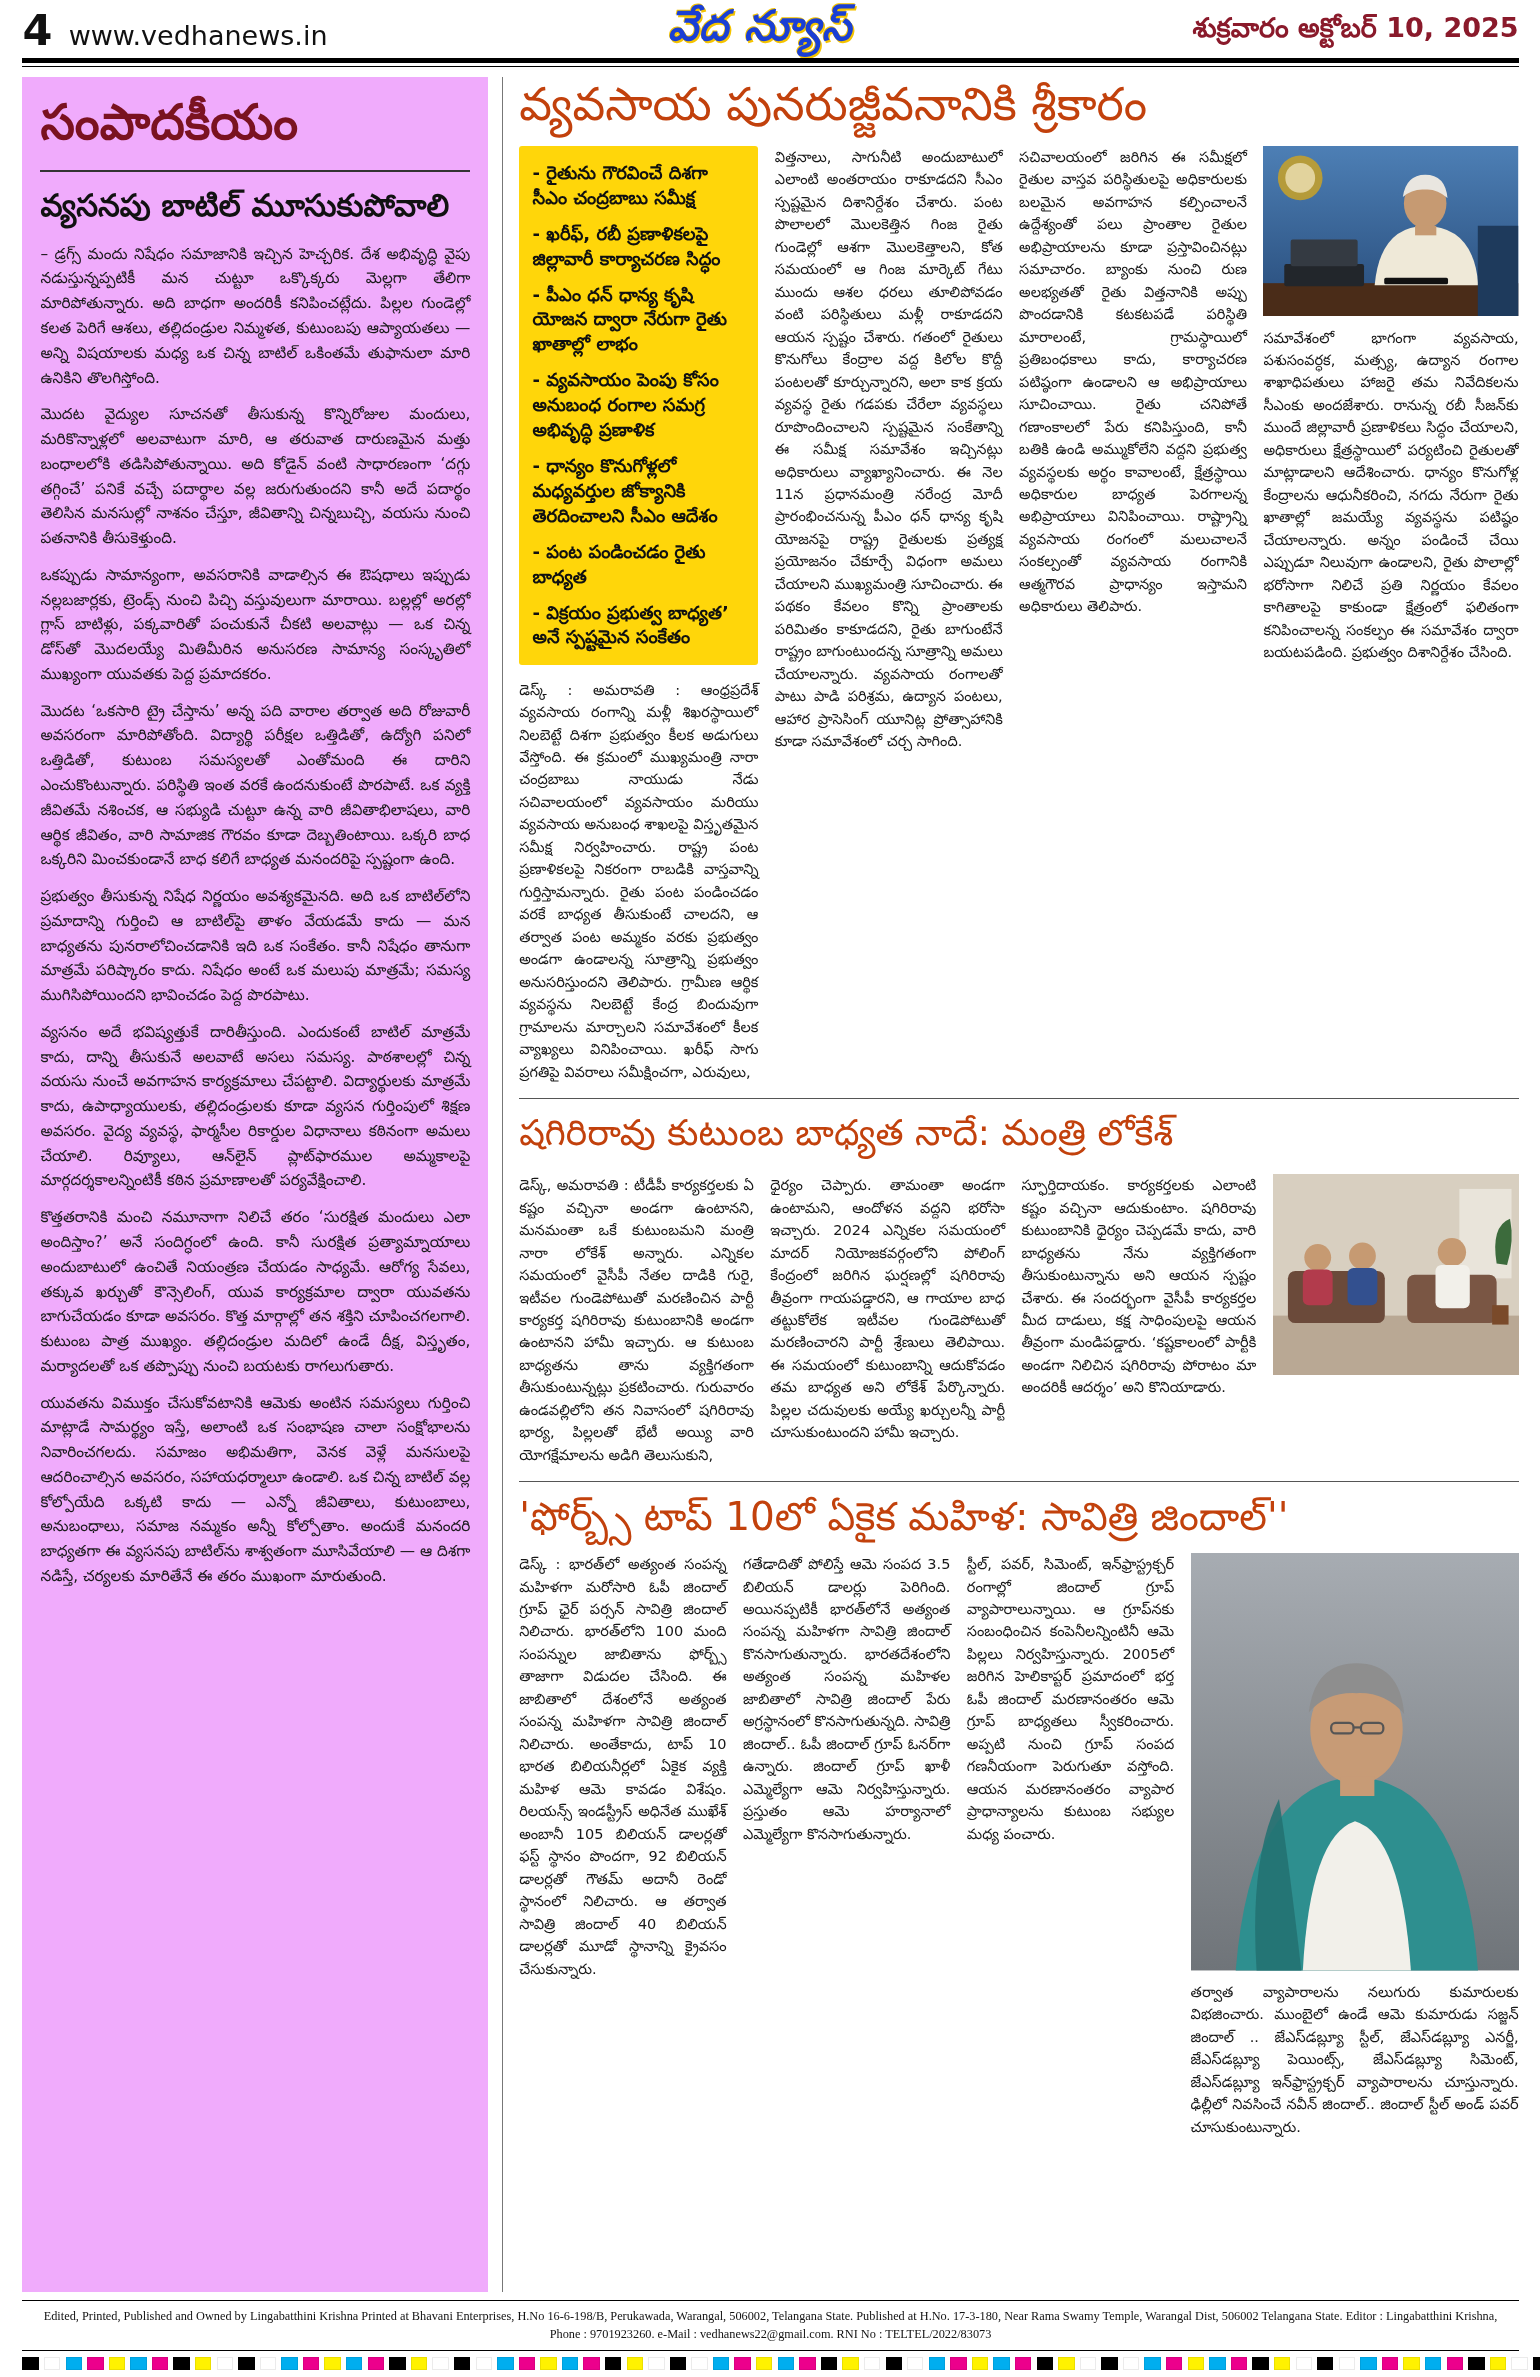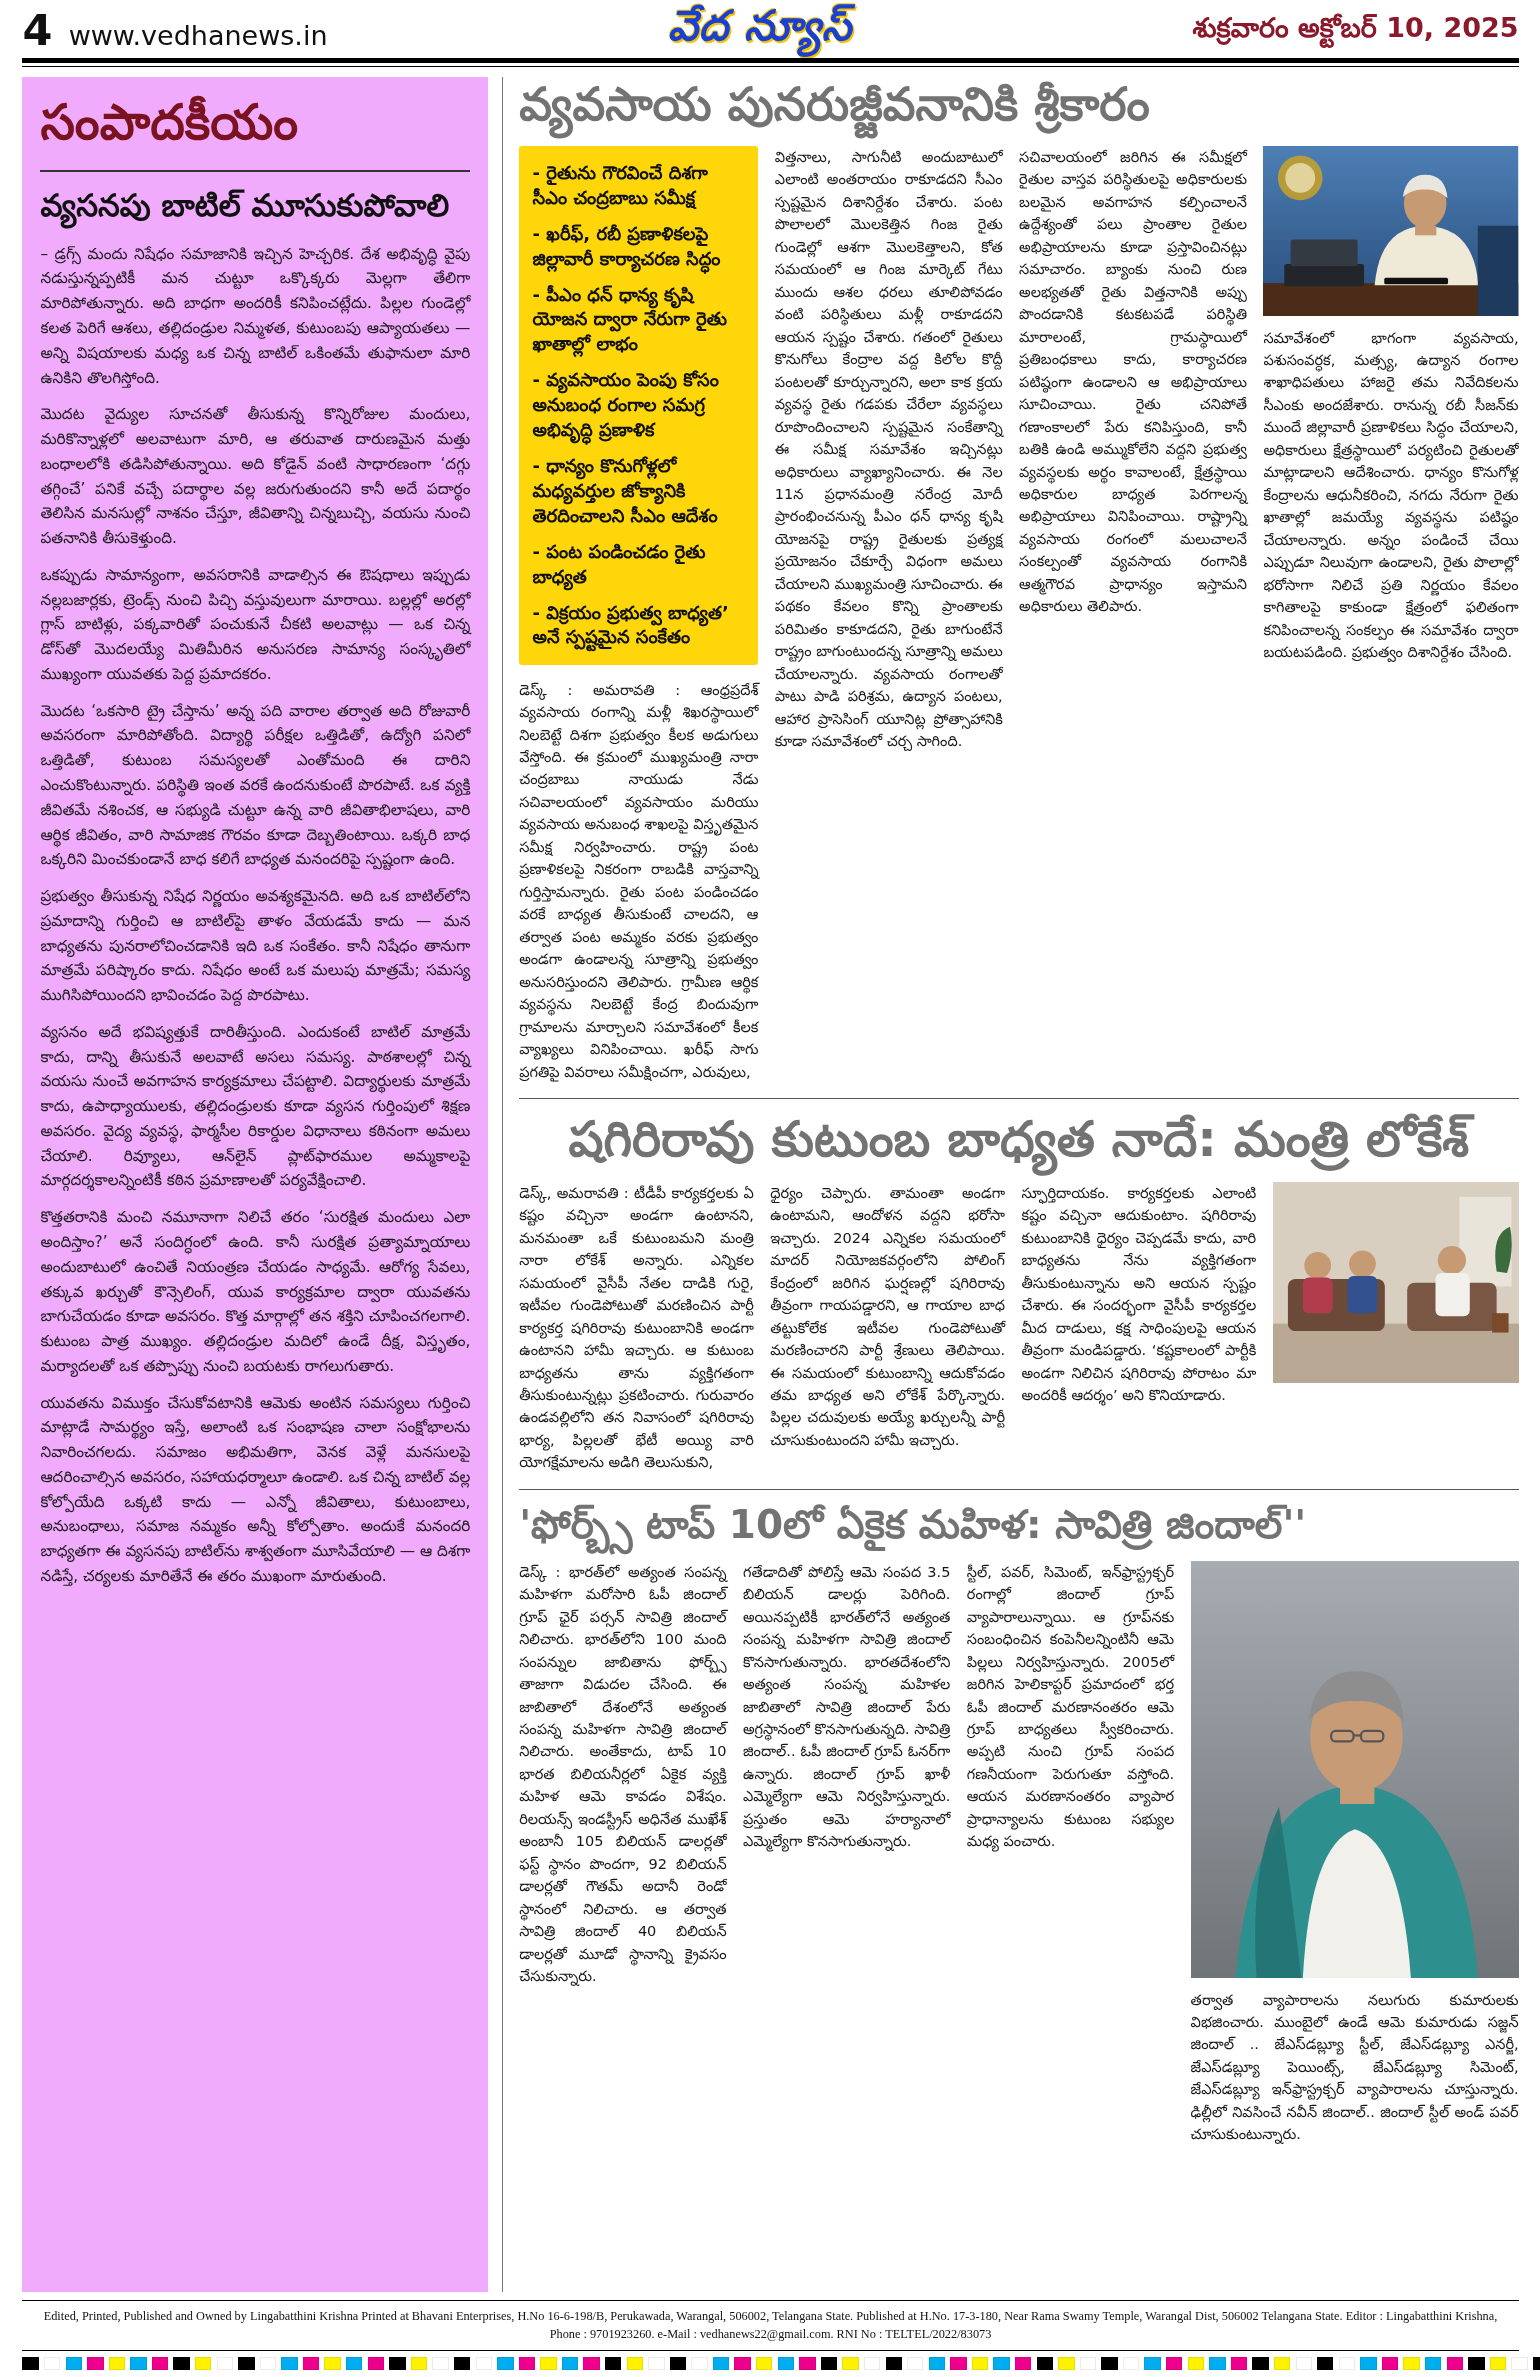--- a/index.html
+++ b/index.html
@@ -21,23 +21,23 @@
   .content { flex:1; display:flex; padding:10.4px 22.4px 7.5px 22.4px; gap:0; overflow:hidden; }
 
   
   .editorial { width:466px; background:#f0abfc; padding:16.4px 18px; overflow:hidden; }
   .ed-title { font-size:49px; font-weight:bold; color:#7a1220; padding-bottom:7.5px; border-bottom:2.2px solid #333; }
   .ed-subtitle { font-size:31px; font-weight:bold; color:#111; margin:15px 0 10.4px 0; }
   .ed-body p { font-size:15.3px; line-height:1.62; text-align:justify; margin-bottom:12px; color:#191919; }
 
   
   .main-col { flex:1; border-left:0.7px solid #777; margin-left:13.4px; padding-left:16.4px; overflow:hidden; }
-  .headline { font-weight:bold; color:#737373; line-height:1.2; }
+  .headline { font-weight:normal; color:#c2410c; line-height:1.2; }
   .a1 .headline { font-size:46px; margin-bottom:13.4px; }
-  .a2 .headline { font-size:49px; margin-bottom:12px;text-align:center; }
+  .a2 .headline { font-size:36px; margin-bottom:20px; }
   .a3 .headline { font-size:39px; margin-bottom:12px; }
   .article + .article { border-top:1.5px solid #555; margin-top:15px; padding-top:12px; }
 
   .body-text { font-size:14.5px; line-height:1.55; text-align:justify; color:#161616; }
 
   
   .a1-grid { display:grid; grid-template-columns:1.05fr 1fr 1fr 1.12fr; gap:16.4px; }
   .highlight-box { background:#ffd60a; padding:15px 13.4px; margin-bottom:13.4px; border-radius:3px; }
   .hl-item { font-size:18px; font-weight:bold; line-height:1.38; margin-bottom:11.2px; color:#101010; }
   .hl-item:last-child { margin-bottom:0; }

